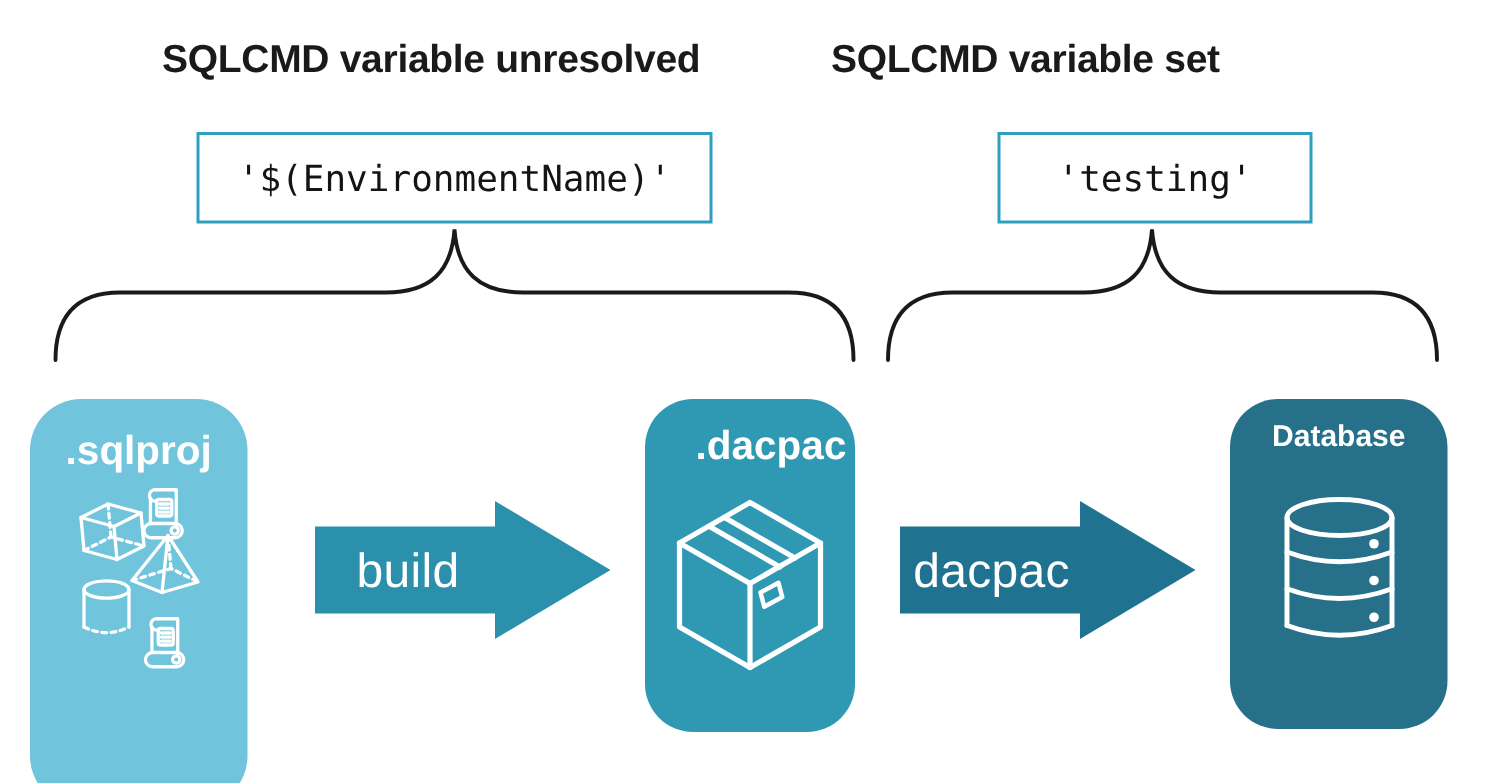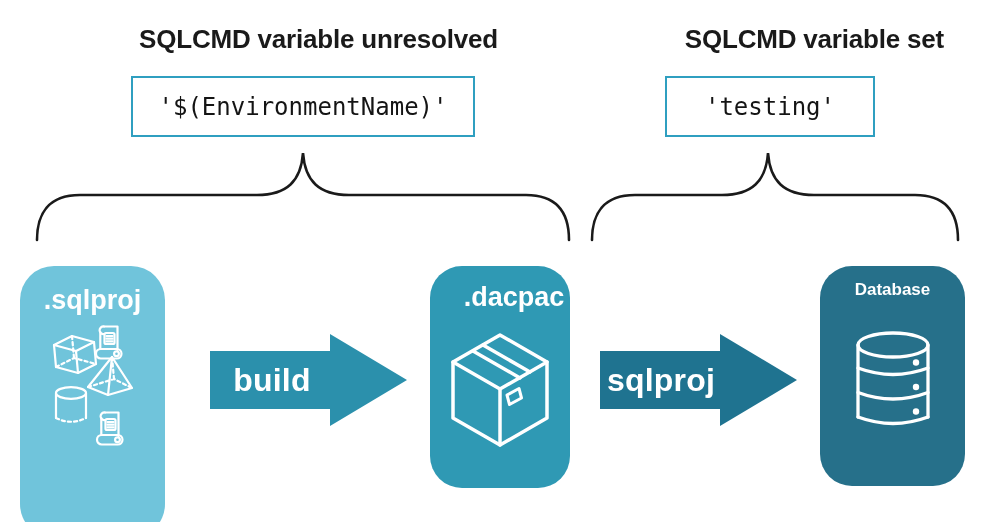--- a/index.html
+++ b/index.html
@@ -11,41 +11,41 @@
     --code-border:#2F9FC0;
     --heading-text:#1A1A1A;
     --icon-stroke:#FFFFFF;
   }
   *{box-sizing:border-box;margin:0;padding:0;}
   html,body{width:1000px;height:522px;background:#ffffff;overflow:hidden;}
   body{font-family:"Liberation Sans",sans-serif;position:relative;}
   .abs{position:absolute;}
 
   .heading{
-    top:24px;width:390px;text-align:right;
+    top:24px;width:390px;text-align:left;
     font-size:26px;font-weight:700;color:var(--heading-text);
     letter-spacing:-0.2px;
   }
   .codebox{
-    top:76px;height:61px;border:2.5px solid var(--code-border);
+    top:88px;height:61px;border:2.5px solid var(--code-border);
     background:#ffffff;display:flex;align-items:center;justify-content:center;
     font-family:"DejaVu Sans Mono",monospace;font-size:24px;color:#141414;
     white-space:pre;
   }
   .brace{stroke:#1a1a1a;stroke-width:2.6;fill:none;stroke-linecap:round;}
 
   .node{
     top:266px;border-radius:34px;color:#ffffff;
   }
   .node-label{
     width:100%;text-align:center;font-weight:700;color:#ffffff;
   }
   .arrow-label{
     display:flex;align-items:center;justify-content:center;
-    font-weight:700;color:#ffffff;font-size:32px;letter-spacing:0.2px;
+    font-weight:400;color:#ffffff;font-size:32px;letter-spacing:0.2px;
   }
   svg{display:block;}
   .wire{stroke:var(--icon-stroke);fill:none;stroke-linecap:round;stroke-linejoin:round;}
 </style>
 </head>
 <body>
 
 <div class="abs" style="left:0;top:0;width:1000px;height:522px;">
 
   <div class="abs heading" style="left:108px;">SQLCMD variable unresolved</div>
@@ -124,24 +124,24 @@
         <path d="M53,60 V116"></path>
         <path d="M36,16 L83,43 M26,22 L73,49"></path>
         <path d="M60,66 L72,59.5 L74.5,69 L62.5,75.5 Z" stroke-width="3"></path>
       </g>
     </svg>
   </div>
 
   <svg class="abs" style="left:600px;top:334px;" width="198" height="92" viewBox="0 0 198 92">
     <polygon points="0,17 120,17 120,0 197,46 120,92 120,75 0,75" fill="var(--deploy-arrow)"></polygon>
   </svg>
-  <div class="abs arrow-label" style="left:601px;top:351px;width:120px;height:58px;">sqlproj</div>
+  <div class="abs arrow-label" style="left:601px;top:351px;width:120px;height:58px;">dacpac</div>
 
   <div class="abs node" style="left:820px;width:145px;height:220px;background:var(--database-box);border-radius:32px;">
-    <div class="node-label abs" style="top:14px;font-size:17px;text-align:center;">Database</div>
+    <div class="node-label abs" style="top:14px;font-size:20px;text-align:center;">Database</div>
     <svg class="abs" style="left:34px;top:65px;" width="78" height="102" viewBox="0 0 78 102">
       <g class="wire" stroke-width="3.3">
         <ellipse cx="39" cy="14" rx="35" ry="12"></ellipse>
         <path d="M4,14 V86 M74,14 V86"></path>
         <path d="M4,86 Q39,99 74,86"></path>
         <path d="M4,37 Q39,50 74,37"></path>
         <path d="M4,61.5 Q39,74.5 74,61.5"></path>
       </g>
       <circle cx="62" cy="31.5" r="3.2" fill="#ffffff"></circle>
       <circle cx="62" cy="56" r="3.2" fill="#ffffff"></circle>

